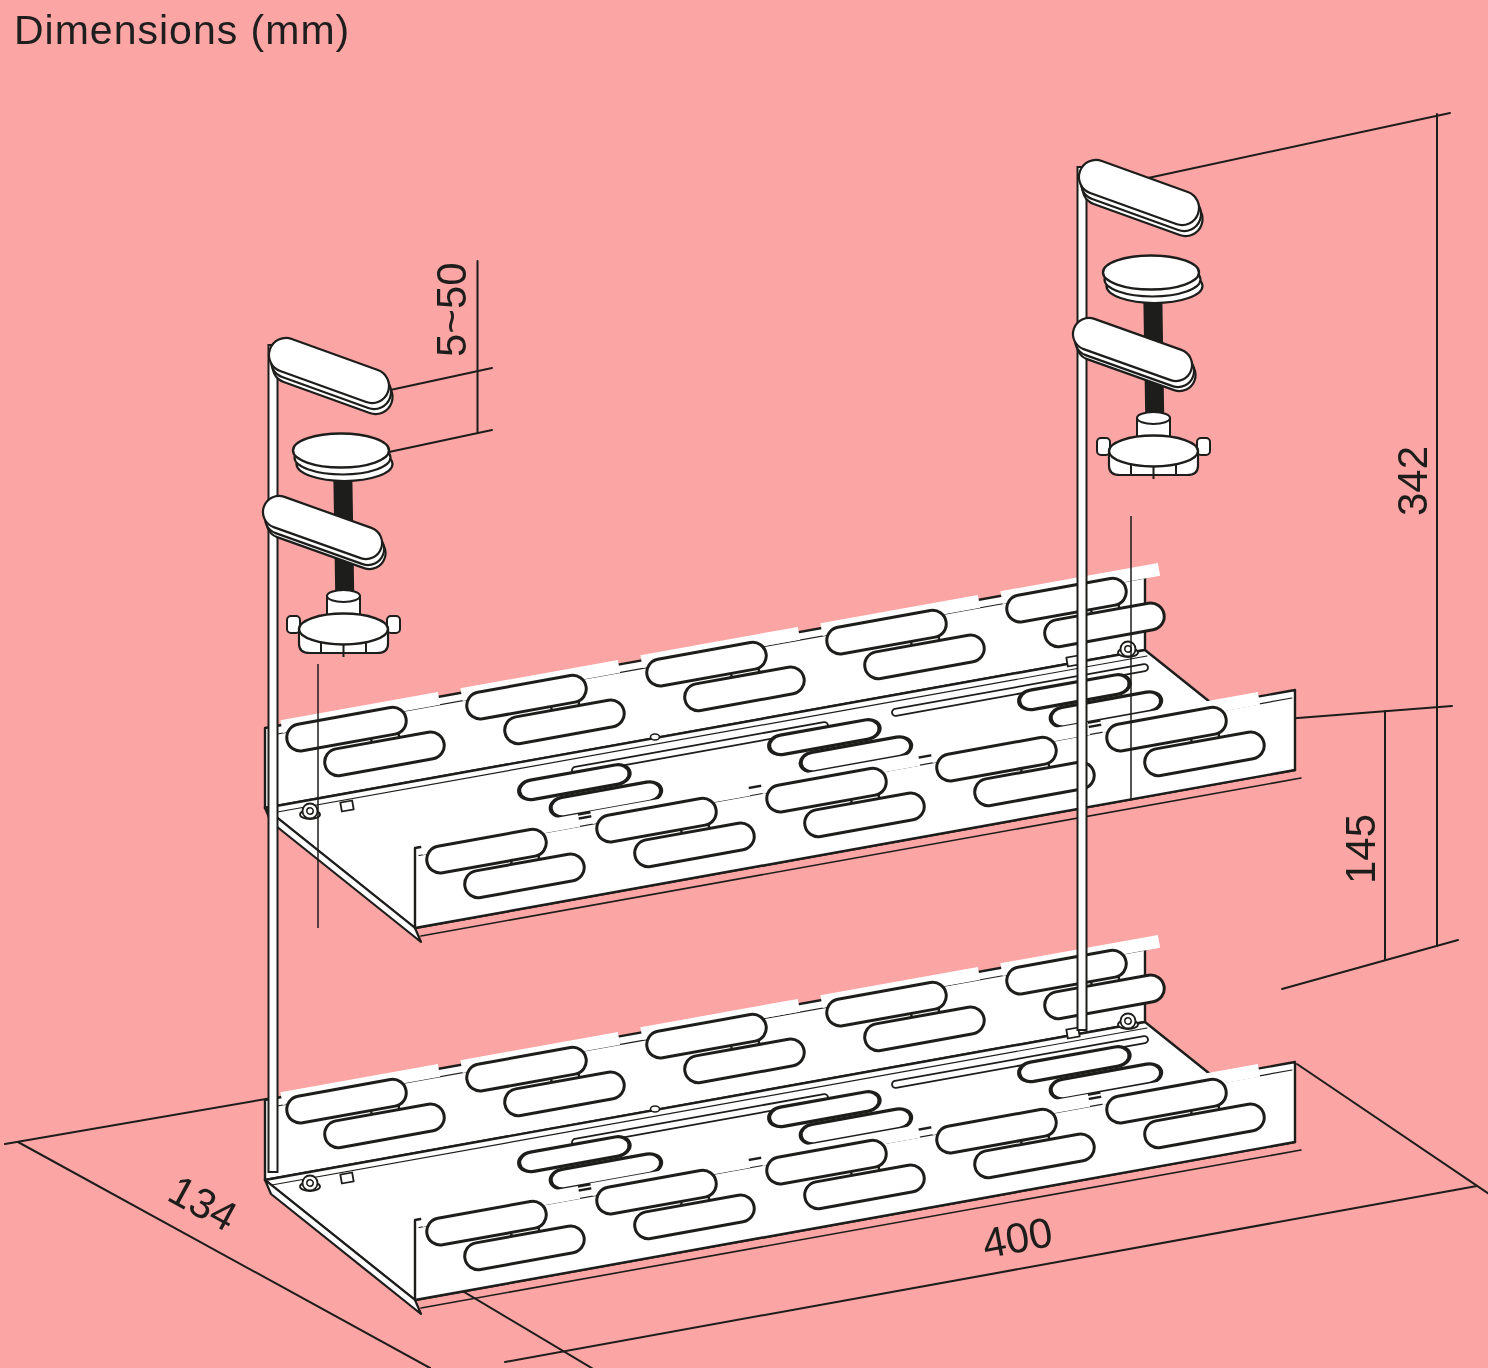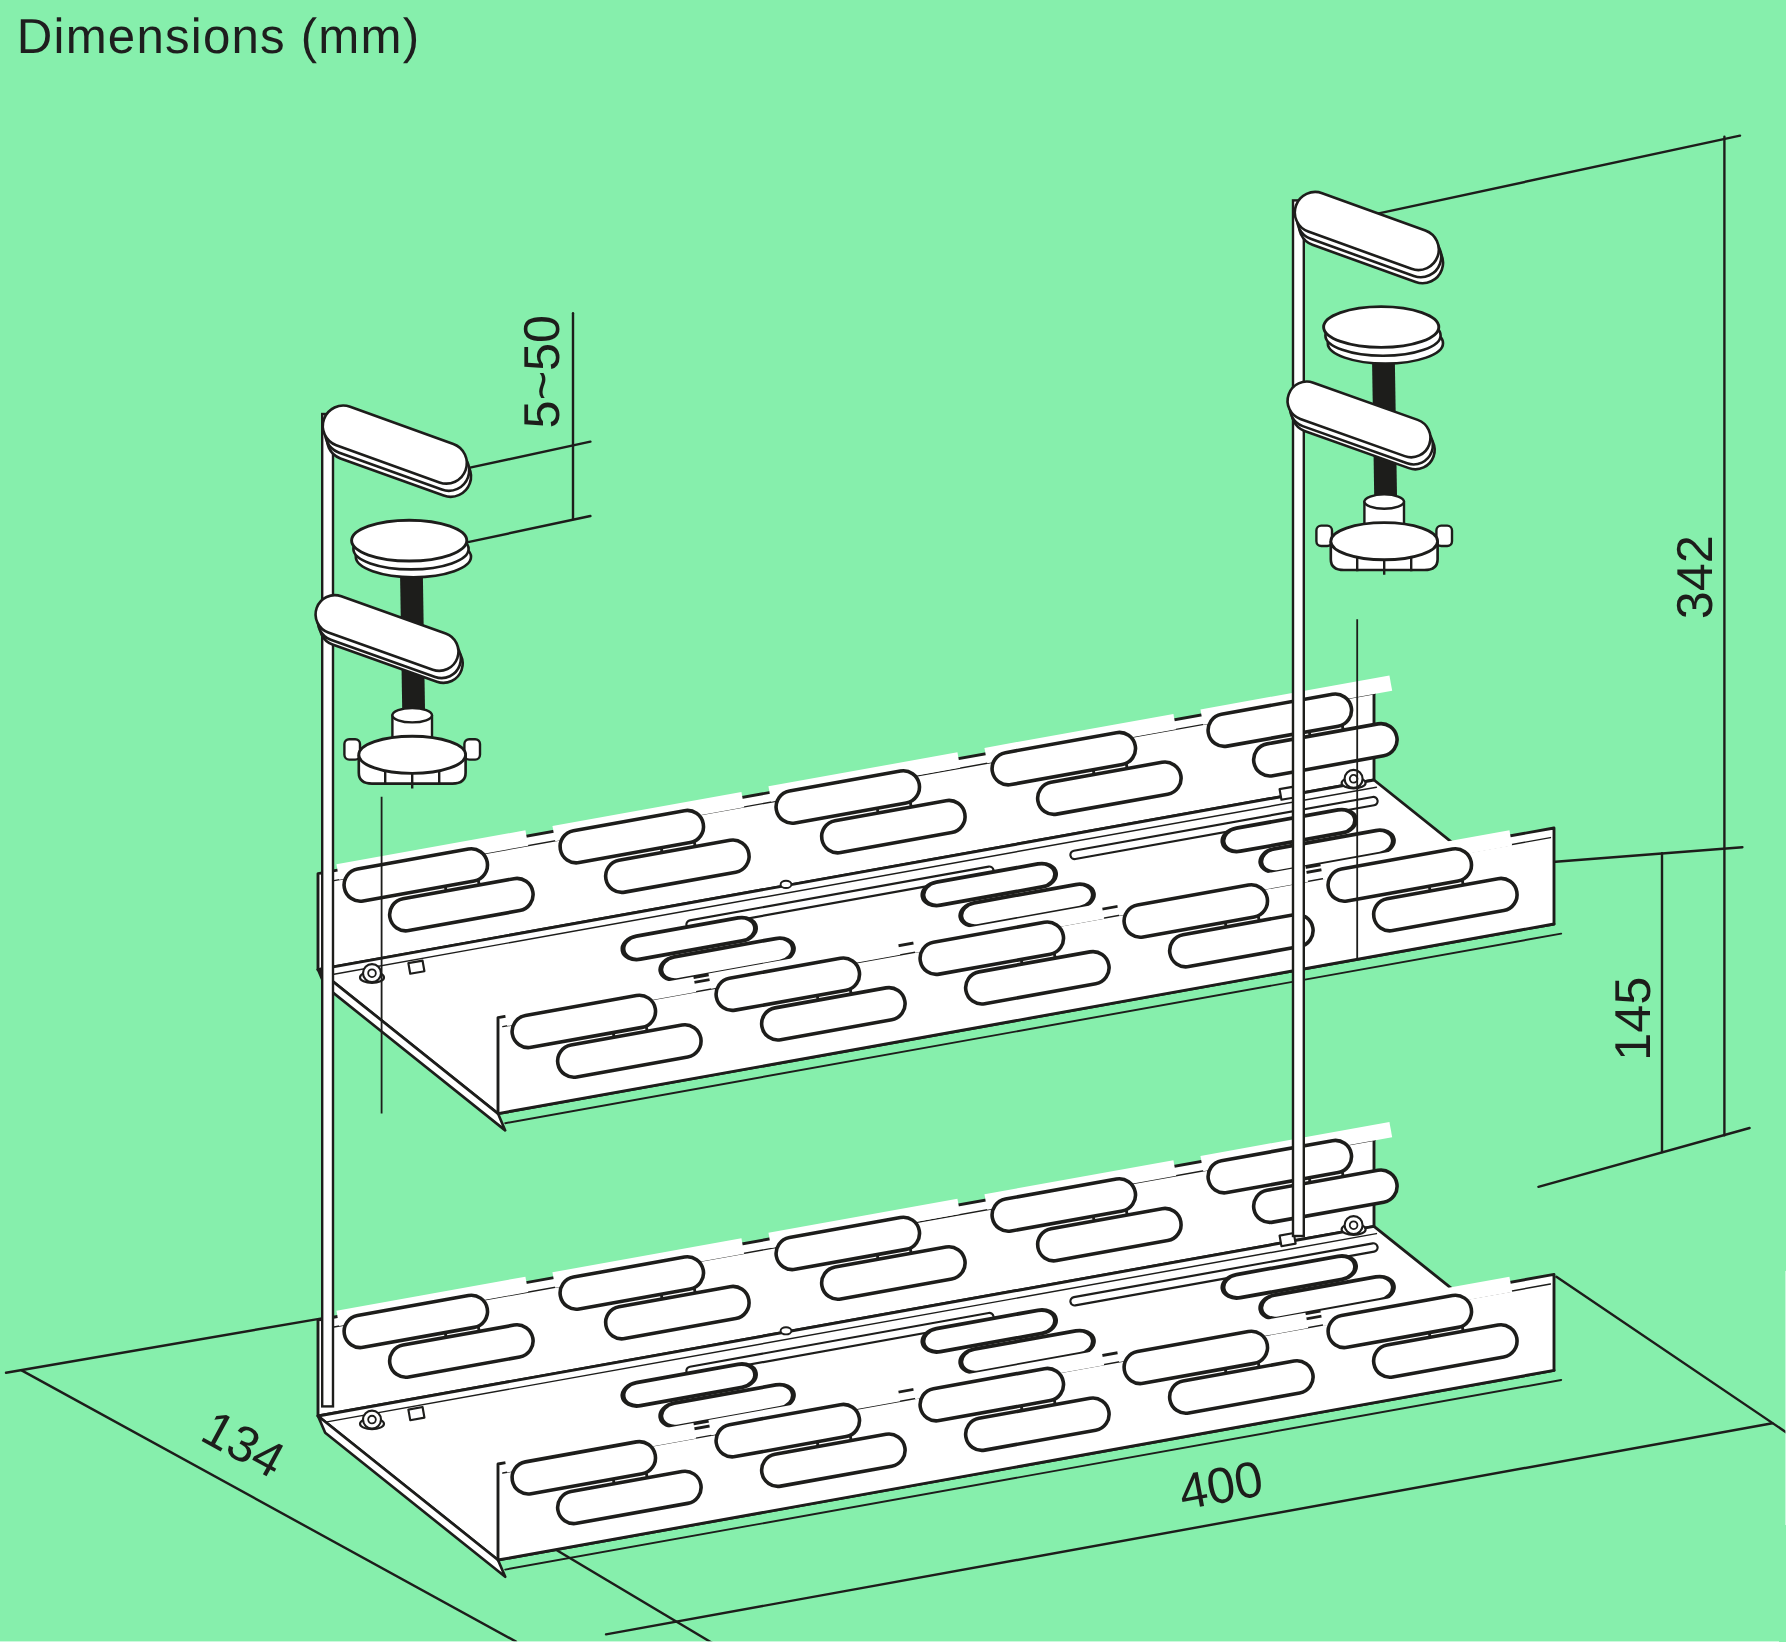--- a/index.html
+++ b/index.html
@@ -1,20 +1,20 @@
 <!DOCTYPE html>
 <html><head>
 <meta charset="utf-8">
 <style>
   html,body{
     margin:0;padding:0;background:#ffffff;
     font-family:"Liberation Sans", sans-serif;
   }
   .stage{
-    position:relative;width:1488px;height:1368px;background:#86efac;overflow:hidden;
+    position:relative;width:1488px;height:1368px;background:#fca5a5;overflow:hidden;
   }
   svg{display:block}
   svg text{
     font-family:"Liberation Sans", sans-serif;
     fill:#1d1d1b;
   }
   .title-text{font-size:41px;letter-spacing:1px;fill:#1e1e1e}
   .dim-text{font-size:42px}
 </style>
 </head>

